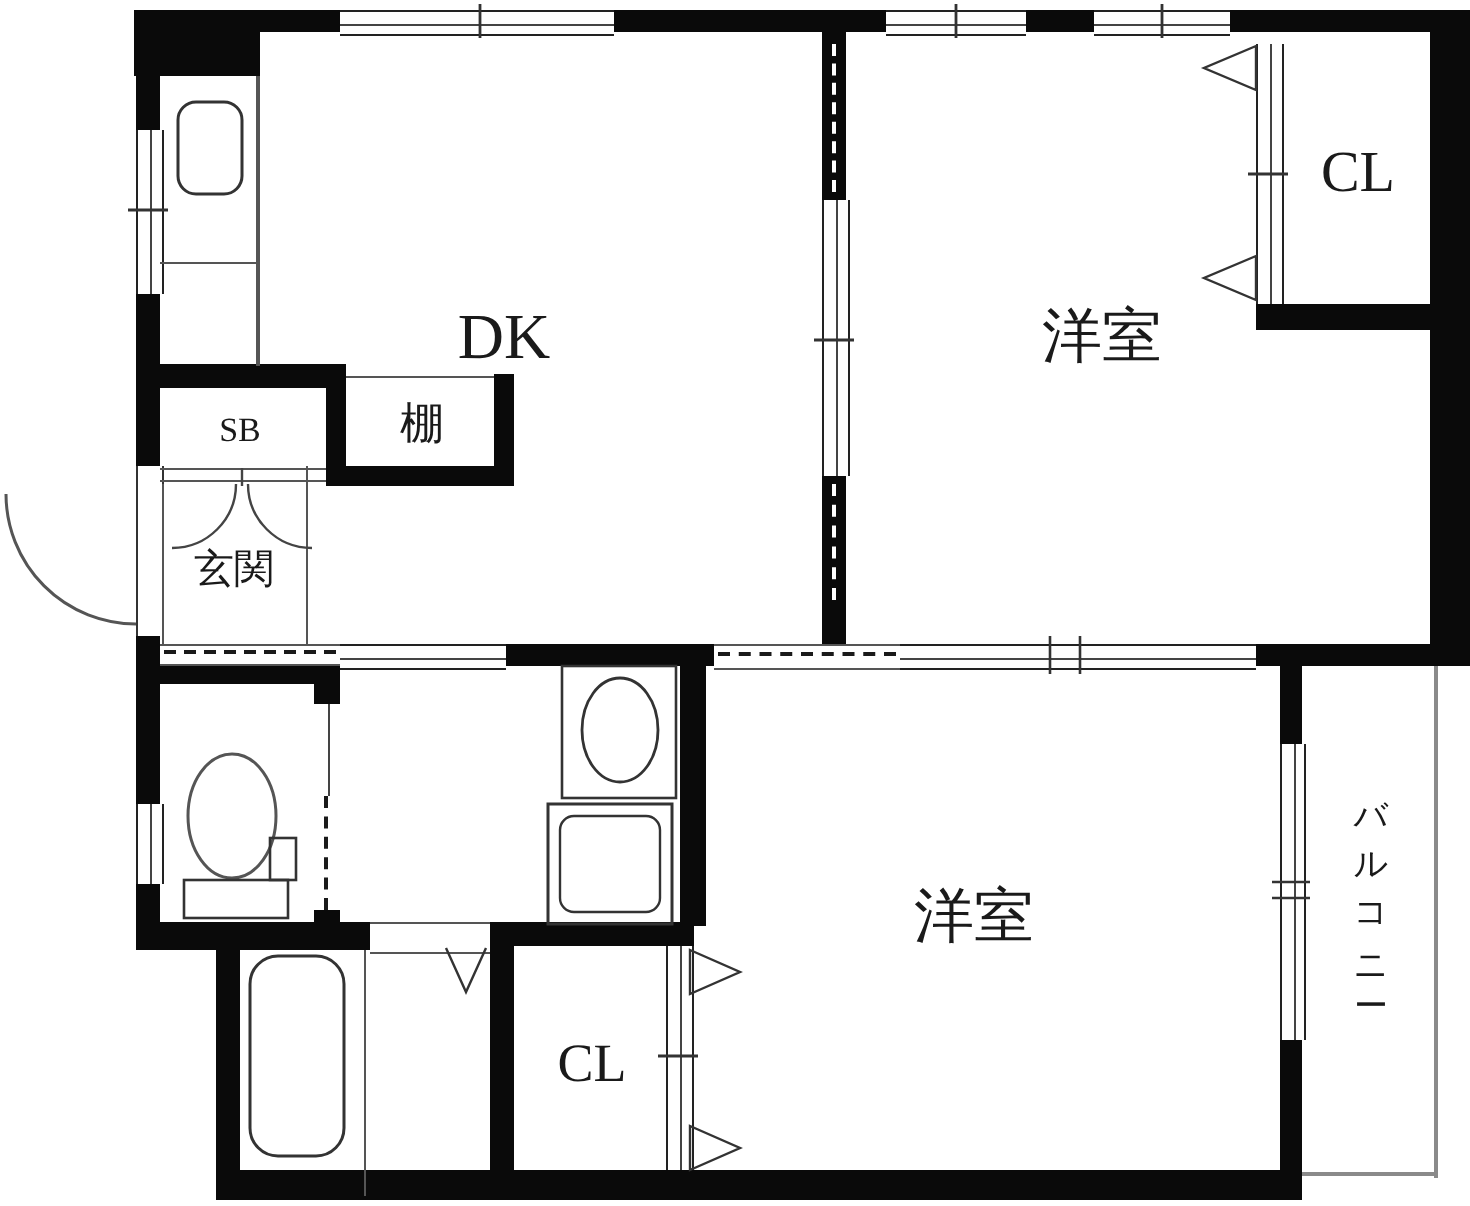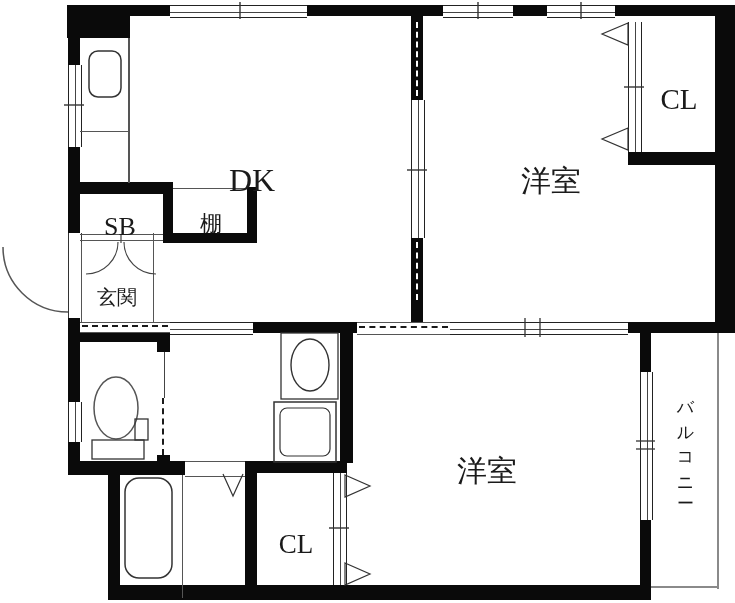--- a/index.html
+++ b/index.html
@@ -9,21 +9,21 @@
   .ln{position:absolute;background:#555;}             
   .gln{position:absolute;background:#8a8a8a;}         
   .open{position:absolute;background:#fff;}           
   .winH{position:absolute;background:#fff;border-top:1px solid #222;border-bottom:1px solid #222;}
   .winH::before{content:"";position:absolute;left:0;right:0;top:50%;height:1px;background:#444;}
   .winV{position:absolute;background:#fff;border-left:1px solid #222;border-right:1px solid #222;}
   .winV::before{content:"";position:absolute;top:0;bottom:0;left:50%;width:1px;background:#444;}
   .dashH{position:absolute;border-top:2px dashed #1a1a1a;height:0;}
   .dashVW{position:absolute;border-left:2px dashed #fff;width:0;}
   .dashV{position:absolute;border-left:2px dashed #1a1a1a;width:0;}
-  .lbl{position:absolute;transform:translate(-50%,-50%);white-space:nowrap;line-height:1;margin-top:12px;}
+  .lbl{position:absolute;transform:translate(-50%,-50%);white-space:nowrap;line-height:1;}
   .vlbl{position:absolute;writing-mode:vertical-rl;text-orientation:mixed;letter-spacing:7px;line-height:1;}
   svg{position:absolute;left:0;top:0;}
 </style>
 </head>
 <body>
 
 <div id="plan">
 
   <div class="w" style="left:67px;top:5px;width:63px;height:33px;"></div>
   <div class="w" style="left:130px;top:5px;width:40px;height:11px;"></div>
@@ -151,18 +151,18 @@
     <line x1="540" y1="318" x2="540" y2="337" stroke="#333" stroke-width="1.3"></line>
     <line x1="624" y1="87" x2="644" y2="87" stroke="#333" stroke-width="1.4"></line>
     <line x1="329" y1="528" x2="349" y2="528" stroke="#333" stroke-width="1.4"></line>
   </svg>
 
   <div class="lbl" style="left:252px;top:168px;font-size:32px;">DK</div>
   <div class="lbl" style="left:551px;top:169px;font-size:30px;">洋室</div>
   <div class="lbl" style="left:487px;top:459px;font-size:30px;">洋室</div>
   <div class="lbl" style="left:679px;top:87px;font-size:29px;">CL</div>
   <div class="lbl" style="left:296px;top:532px;font-size:27px;">CL</div>
-  <div class="lbl" style="left:120px;top:215px;font-size:26px;">SB</div>
+  <div class="lbl" style="left:120px;top:215px;font-size:17px;">SB</div>
   <div class="lbl" style="left:211px;top:212px;font-size:22px;">棚</div>
   <div class="lbl" style="left:117px;top:285px;font-size:20px;">玄関</div>
   <div class="vlbl" style="left:677px;top:388px;font-size:17px;">バルコニー</div>
 
 </div>
 
 </body></html>

